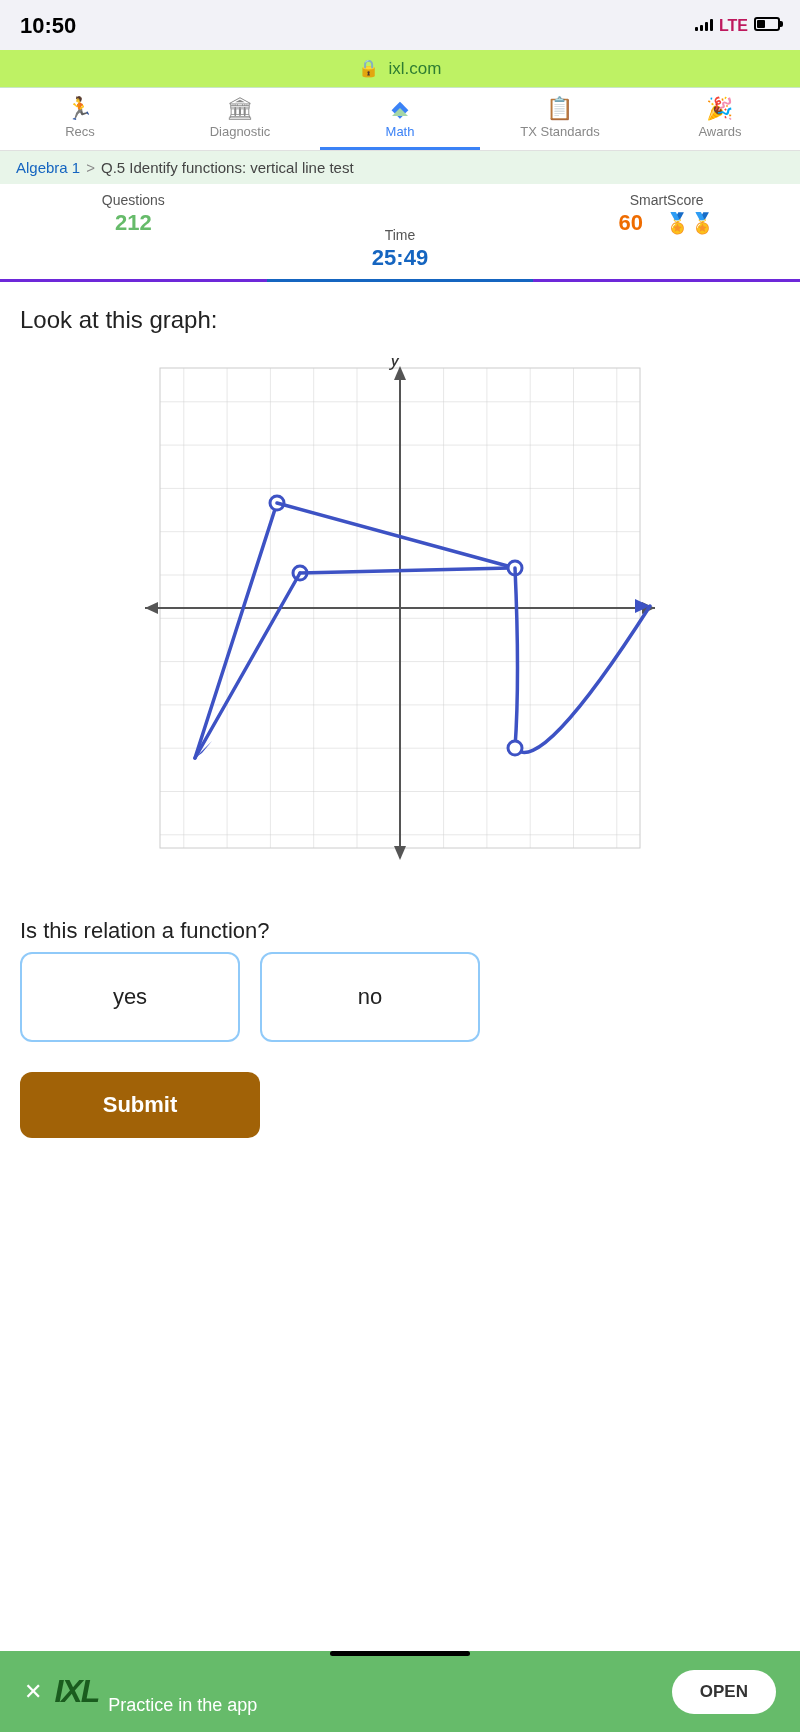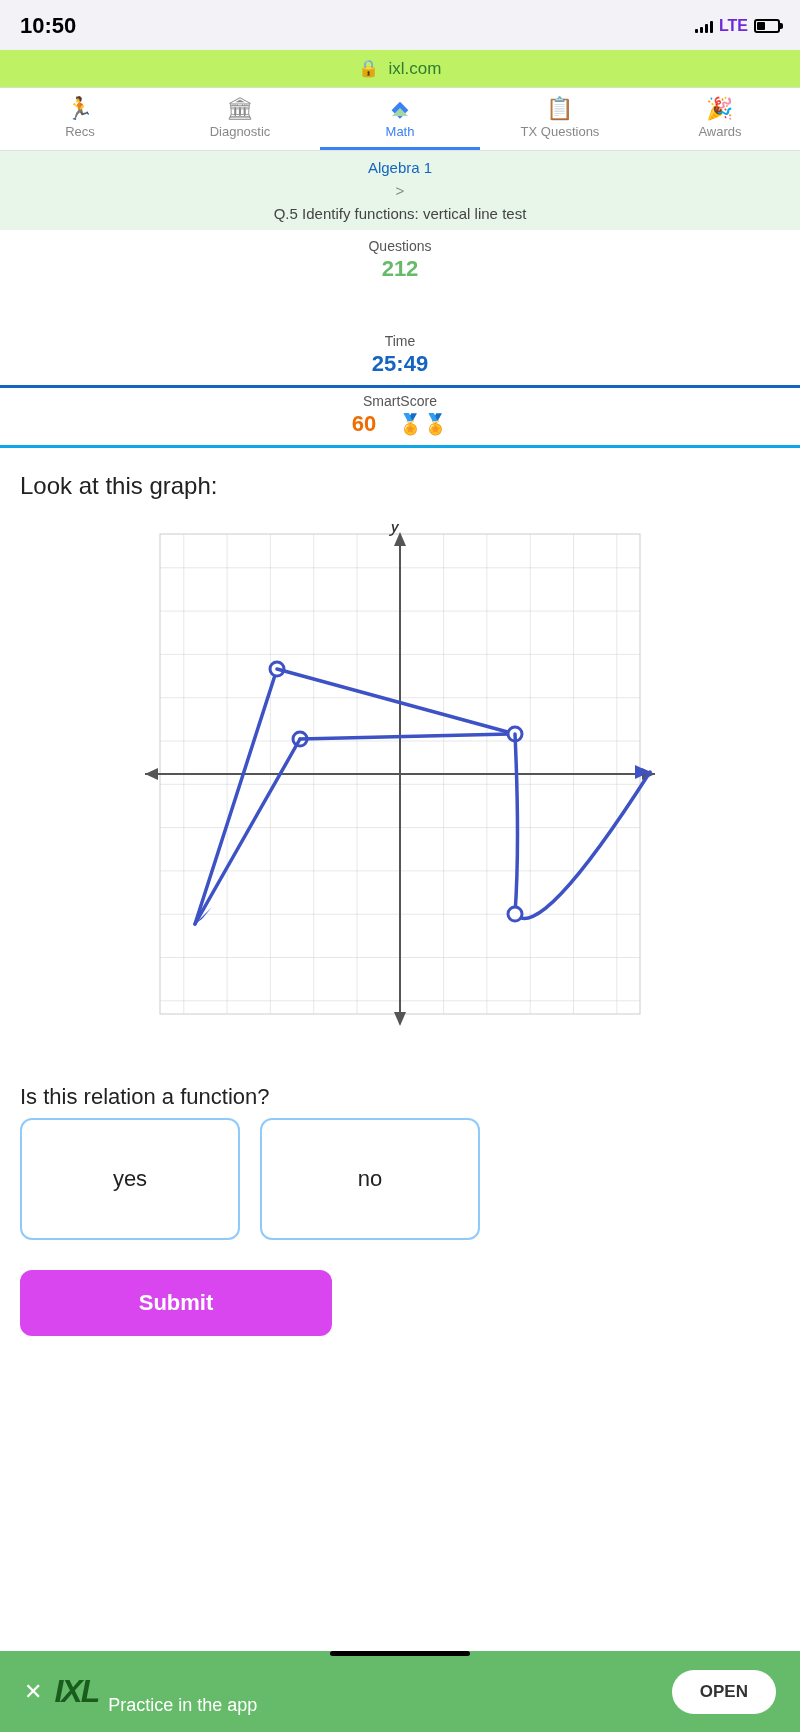--- a/index.html
+++ b/index.html
@@ -22,25 +22,24 @@
       padding: 10px 20px 8px 20px;
       height: 50px;
     }
     .status-time {
       font-size: 22px;
       font-weight: 700;
       color: #000;
     }
     .status-icons {
       display: flex;
-      align-items: center;
       gap: 6px;
       font-size: 16px;
       font-weight: 600;
-      color: #6d28d9;
+      color: #be185d;
     }
     .signal-bars {
       display: flex;
       align-items: flex-end;
       gap: 2px;
       height: 14px;
     }
     .signal-bars span {
       background: #000;
       width: 3px;
@@ -129,34 +128,32 @@
 
     
     .breadcrumb {
       background: #e8f5e9;
       padding: 8px 16px;
       font-size: 15px;
       color: #444;
       display: flex;
       align-items: center;
       gap: 6px;
-      flex-direction: column;
     }
     .breadcrumb-link {
       color: #1565c0;
     }
     .breadcrumb-sep {
       color: #888;
     }
 
     
     .stats-bar {
       display: flex;
-      border-bottom: 3px solid #0ea5e9;
-      flex-direction: column;
+      border-bottom: 3px solid #6d28d9;
     }
     .stat-item {
       flex: 1;
       text-align: center;
       padding: 8px 4px;
     }
     .stat-item:nth-child(2) {
       border-bottom: 3px solid #1565c0;
       margin-bottom: -3px;
       margin-top: 35px;
@@ -210,41 +207,41 @@
 
     
     .answer-choices {
       display: flex;
       gap: 20px;
       margin-bottom: 30px;
     }
     .answer-btn {
       flex: 1;
       max-width: 220px;
-      padding: 46px 20px;
+      padding: 30px 20px;
       border: 2px solid #90caf9;
       border-radius: 12px;
       background: #fff;
       font-size: 22px;
       color: #222;
       text-align: center;
       cursor: pointer;
     }
 
     
     .submit-btn {
-      background: #d946ef;
+      background: #a16207;
       color: #fff;
       border: none;
       border-radius: 12px;
       padding: 20px 40px;
       font-size: 22px;
       font-weight: 600;
       cursor: pointer;
-      width: 312px;
+      width: 240px;
     }
 
     
     .bottom-banner {
       position: fixed;
       bottom: 0;
       left: 0;
       width: 800px;
       background: #66bb6a;
       display: flex;
@@ -333,21 +330,21 @@
   <div class="nav-tab">
     <span class="nav-tab-icon">🏛</span>
     <span>Diagnostic</span>
   </div>
   <div class="nav-tab active">
     <span class="nav-tab-icon" style="color:#3b82f6;">◆</span>
     <span style="color:#3b82f6;">Math</span>
   </div>
   <div class="nav-tab">
     <span class="nav-tab-icon">📋</span>
-    <span>TX Questions</span>
+    <span>TX Standards</span>
   </div>
   <div class="nav-tab">
     <span class="nav-tab-icon">🎉</span>
     <span>Awards</span>
   </div>
 </div>
 
 <div class="breadcrumb">
   <span class="breadcrumb-link">Algebra 1</span>
   <span class="breadcrumb-sep">&gt;</span>

